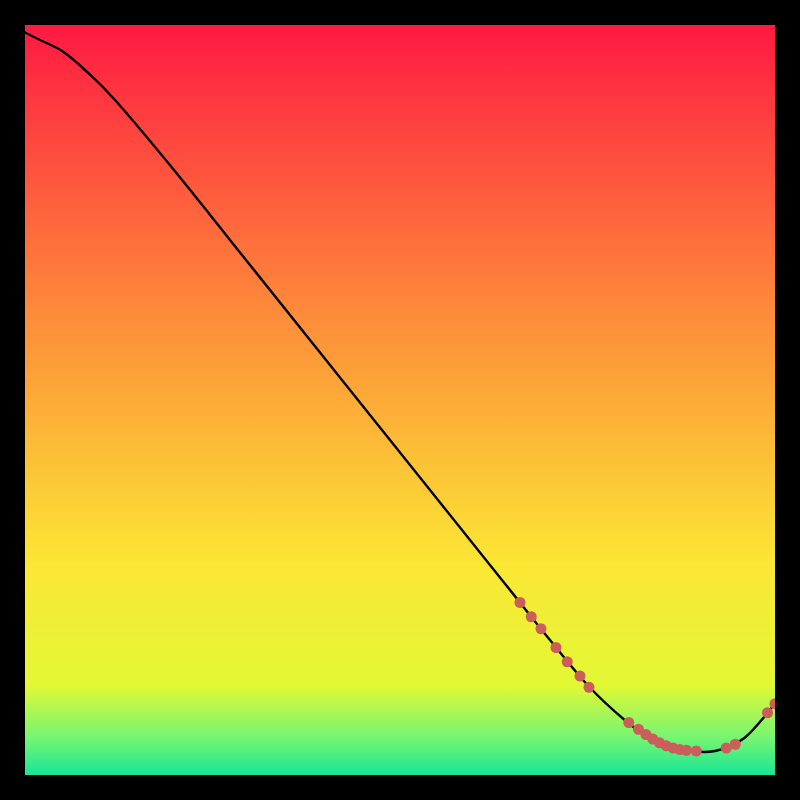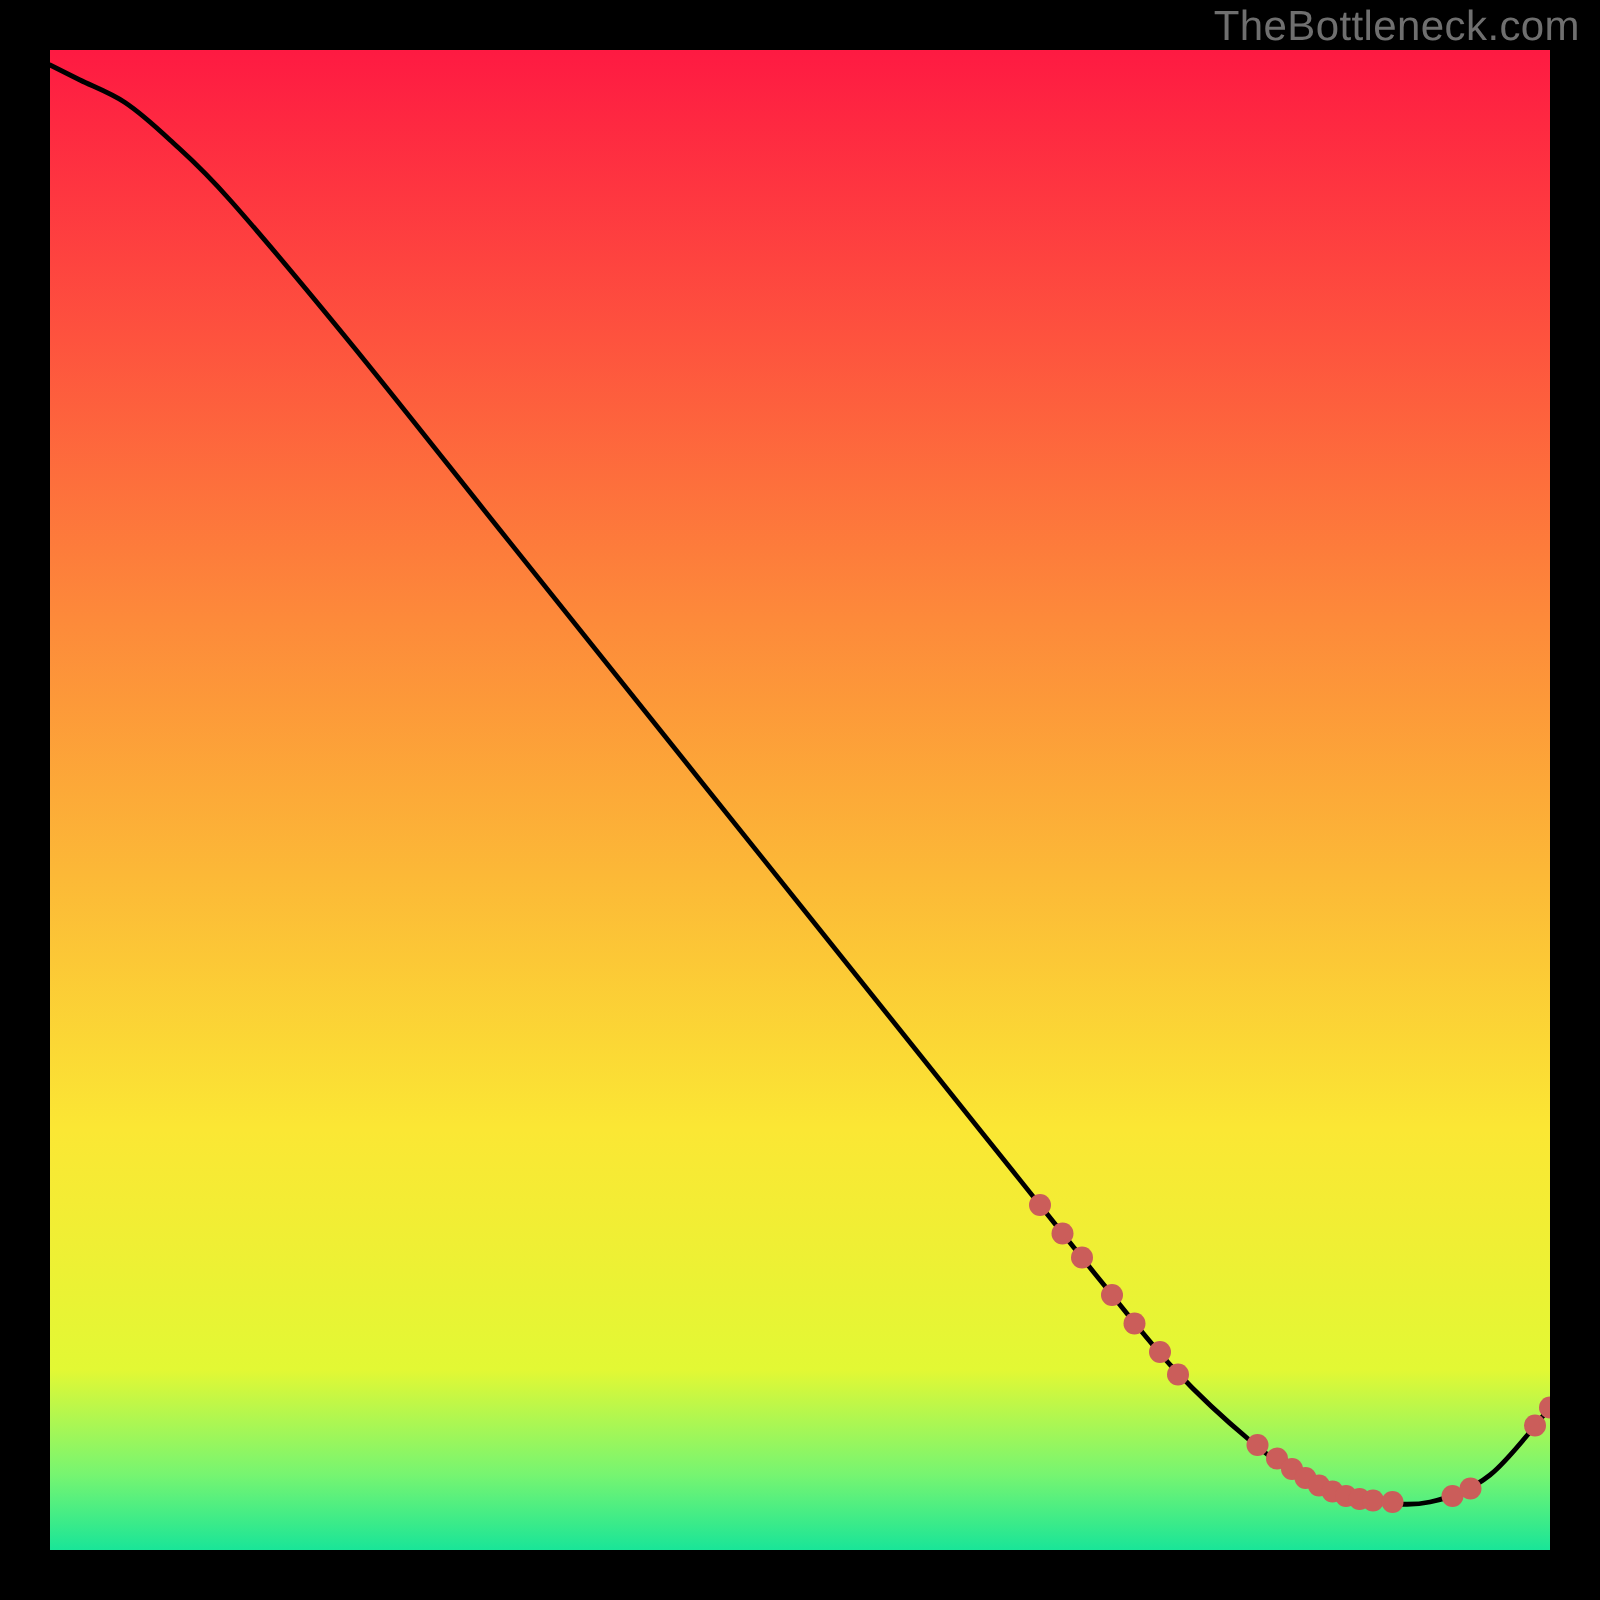--- a/index.html
+++ b/index.html
@@ -32,21 +32,20 @@
     left: 25px;
     top: 25px;
     width: 750px;
     height: 750px;
   }
 </style>
 </head>
 <body>
 
 <div class="frame">
-  <div class="watermark">TheBottleneck.com</div>
 
   <svg class="plot" viewBox="0 0 750 750" preserveAspectRatio="none">
     <defs>
       <linearGradient id="bg-grad" x1="0" y1="0" x2="0" y2="1">
         <stop id="g0" offset="0%" stop-color="#fe1a42"></stop>
         <stop id="g1" offset="38%" stop-color="#fd8a3a"></stop>
         <stop id="g2" offset="72%" stop-color="#fbe734"></stop>
         <stop id="g3" offset="88%" stop-color="#e2f834"></stop>
         <stop id="g4" offset="95%" stop-color="#76f571"></stop>
         <stop id="g5" offset="100%" stop-color="#19e598"></stop>

